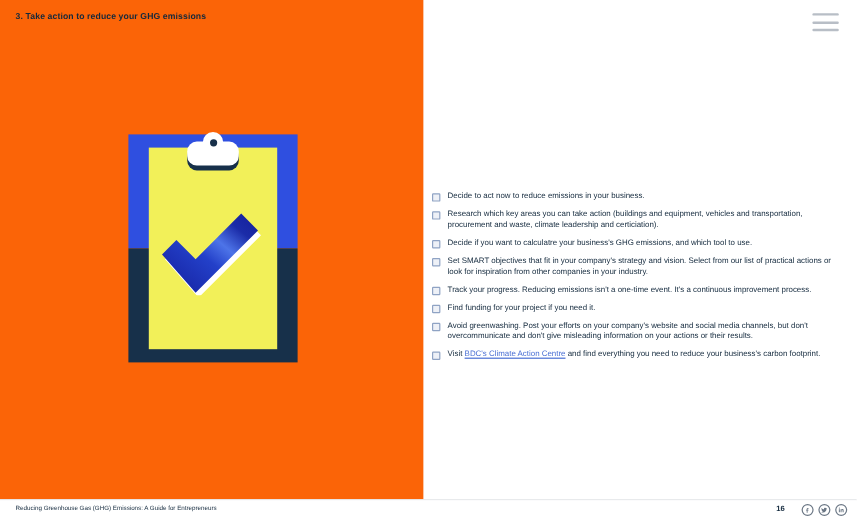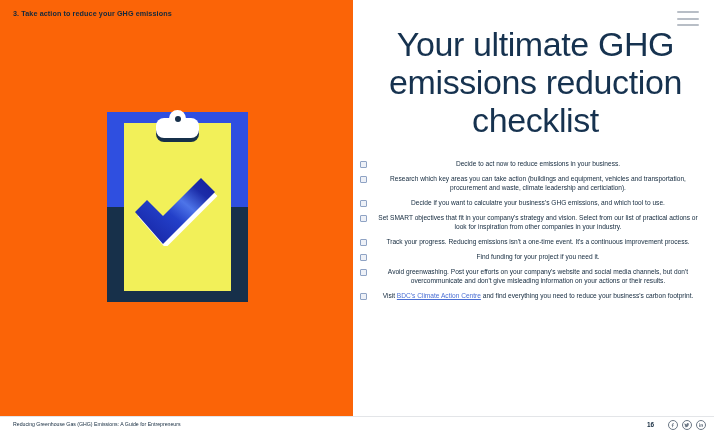--- a/index.html
+++ b/index.html
@@ -14,21 +14,20 @@
     overflow: hidden;
     position: relative;
   }
 
   .page {
     position: absolute;
     left: 0; top: 0;
     width: 714px;
     height: 432px;
     background: #ffffff;
-    text-align: center;
   }
 
   
   .orange-panel {
     position: absolute;
     left: 0; top: 0;
     width: 353px;
     height: 416px;
     background: #fb6407;
     overflow: hidden;
@@ -288,21 +287,20 @@
   </div>
 
   <div class="right">
 
     <div class="hamburger">
       <span></span>
       <span></span>
       <span></span>
     </div>
 
-    <div class="headline">Your ultimate GHG emissions reduction checklist</div>
 
     <div class="checklist">
 
       <div class="check-item">
         <div class="cbox"></div>
         <div class="ctext">Decide to act now to reduce emissions in your business.</div>
       </div>
 
       <div class="check-item">
         <div class="cbox"></div>

